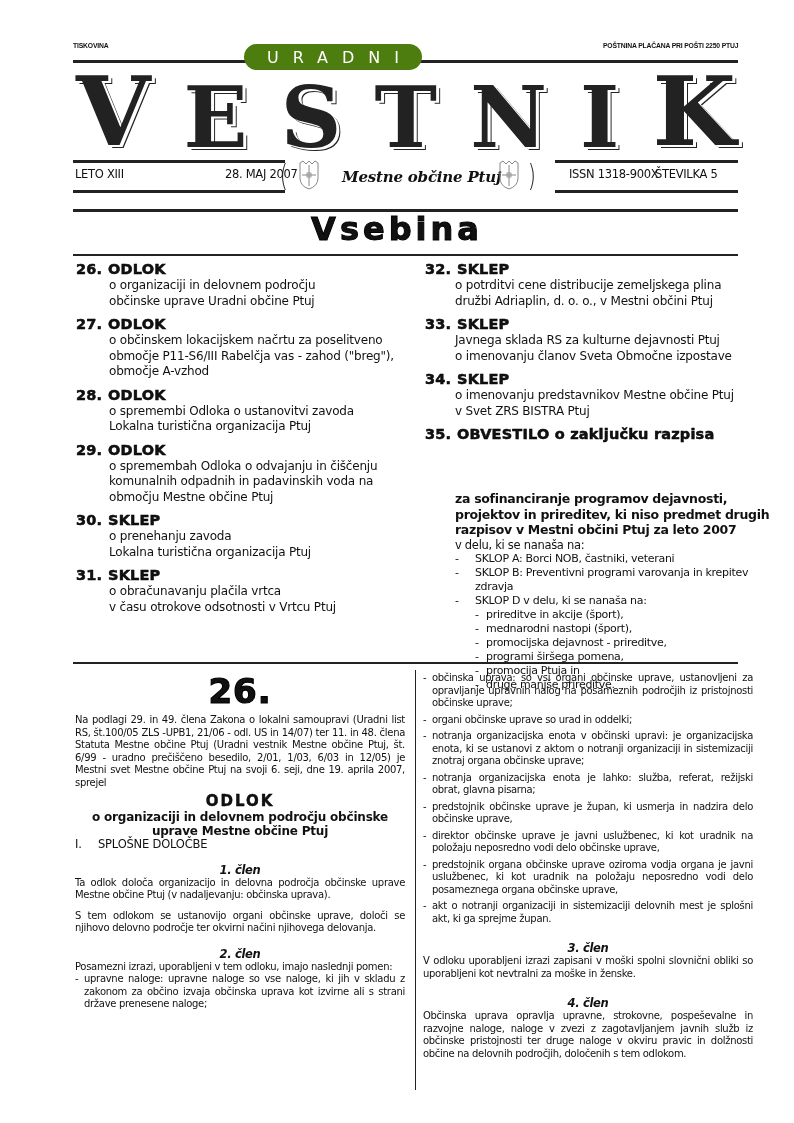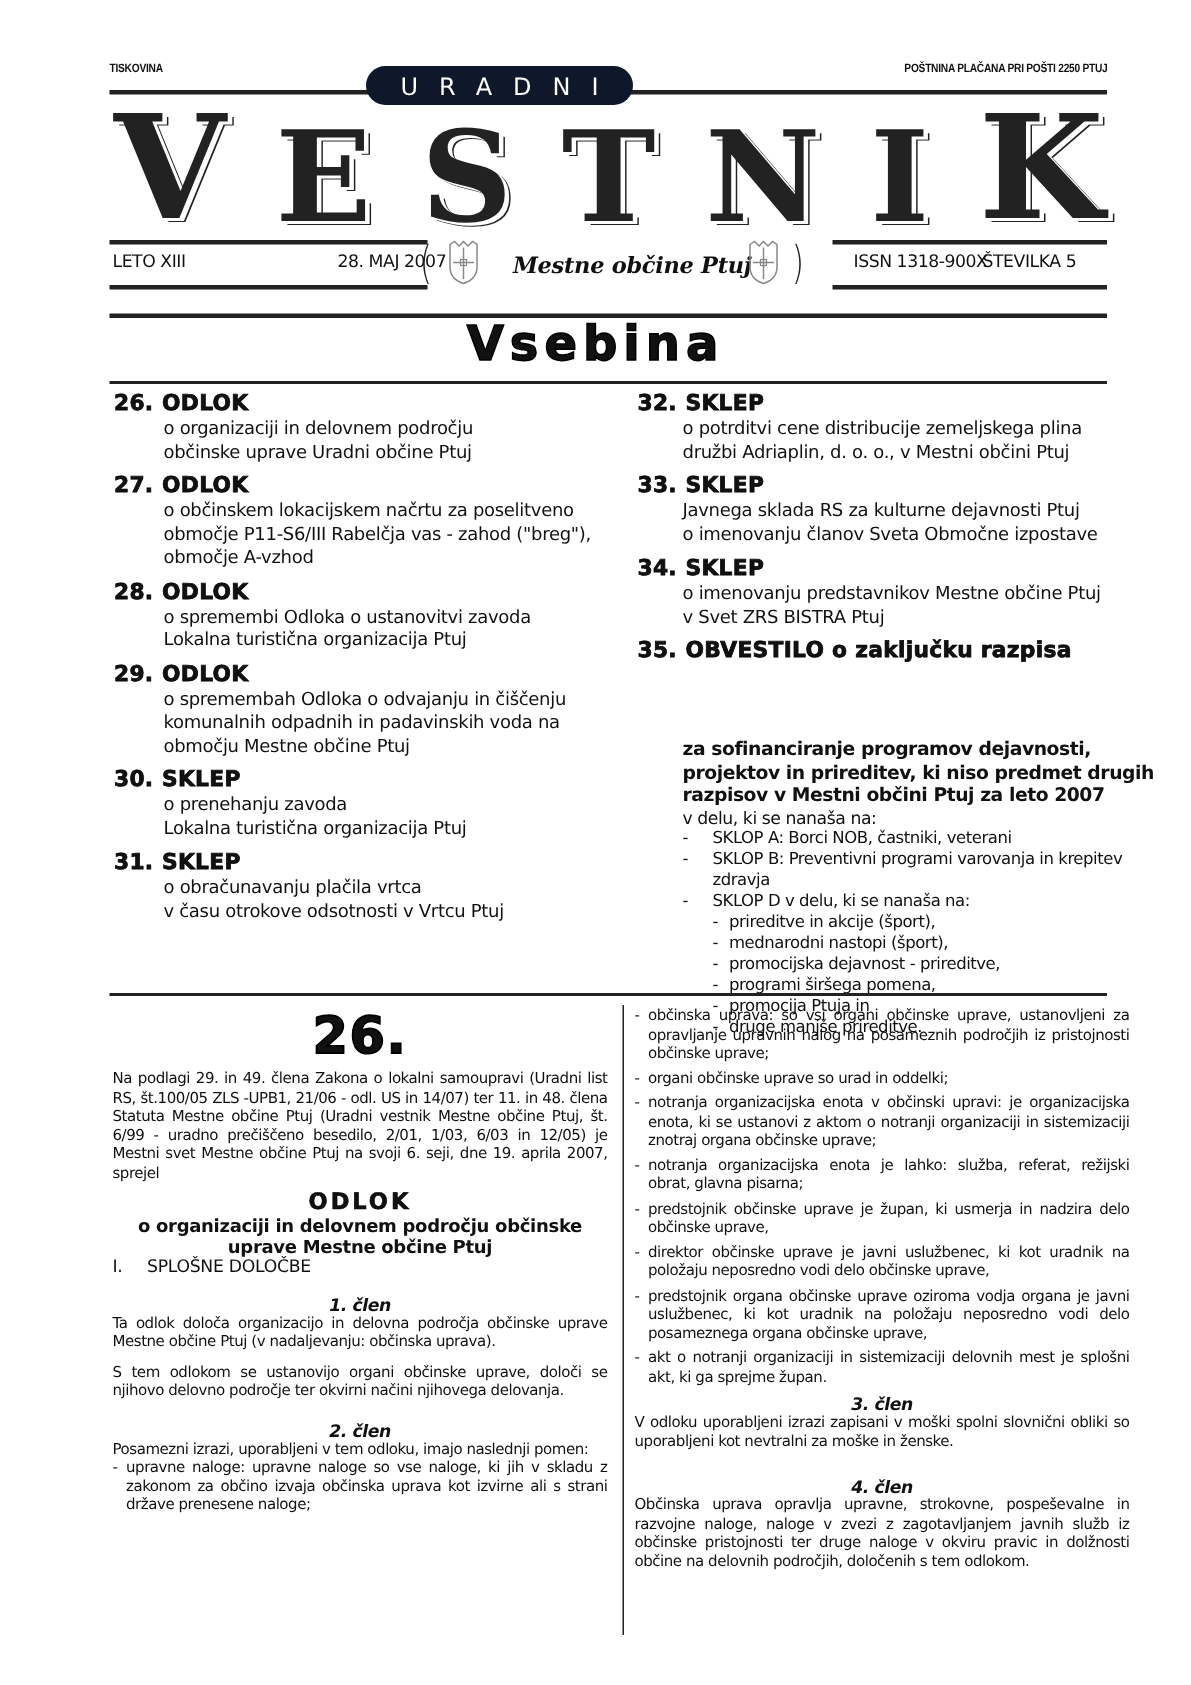--- a/index.html
+++ b/index.html
@@ -9,21 +9,21 @@
   
   .top-small { position: absolute; top: 41px; font-family: "Liberation Sans", sans-serif;
                font-weight: bold; font-size: 8px; letter-spacing: -0.2px; transform: scaleX(0.85); }
   .top-left { left: 73px; transform-origin: left center; }
   .top-right { right: 56px; transform-origin: right center; }
 
   .rule { position: absolute; background: #222; }
   .rule-top { left: 73px; width: 665px; top: 60px; height: 3px; }
 
   .uradni-pill { position: absolute; left: 244px; top: 44px; width: 178px; height: 26px;
-                 background: #0f172a; border-radius: 13px; display: flex; justify-content: center;
+                 background: #4d7c0f; border-radius: 13px; display: flex; justify-content: center;
                  align-items: center; }
   .uradni-pill span { color: #fff; font-family: "DejaVu Sans", sans-serif; font-size: 16px;
                       letter-spacing: 14px; padding-left: 14px; font-weight: normal; }
 
   .vestnik { position: absolute; left: 76px; top: 60px; width: 660px; height: 100px;
              display: flex; justify-content: space-between; align-items: flex-end; }
   .vestnik span { font-family: "DejaVu Serif", serif; font-weight: bold; color: #222;
                   line-height: 1; text-shadow: 3px 2px 0 #fff, 4px 3px 0 #222; }
   .vestnik .big { font-size: 96px; }
   .vestnik .small { font-size: 84px; }
@@ -337,18 +337,18 @@
     <div class="li">
         <span class="dash">-</span>
         <span class="txt">predstojnik organa občinske uprave oziroma vodja organa je javni uslužbenec, ki kot uradnik na položaju neposredno vodi delo posameznega organa občinske uprave,</span>
       </div>
     <div class="li">
         <span class="dash">-</span>
         <span class="txt">akt o notranji organizaciji in sistemizaciji delovnih mest je splošni akt, ki ga sprejme župan.</span>
       </div>
   </div>
 
-  <div class="clen" style="margin-top:4px">3. člen</div>
+  <div class="clen" style="margin-top:16px">3. člen</div>
   <div class="just para">V odloku uporabljeni izrazi zapisani v moški spolni slovnični obliki so uporabljeni kot nevtralni za moške in ženske.</div>
 
   <div class="clen" style="margin-top:16px">4. člen</div>
   <div class="just para">Občinska uprava opravlja upravne, strokovne, pospeševalne in razvojne naloge, naloge v zvezi z zagotavljanjem javnih služb iz občinske pristojnosti ter druge naloge v okviru pravic in dolžnosti občine na delovnih področjih, določenih s tem odlokom.</div>
 </div>
 
 </body></html>

